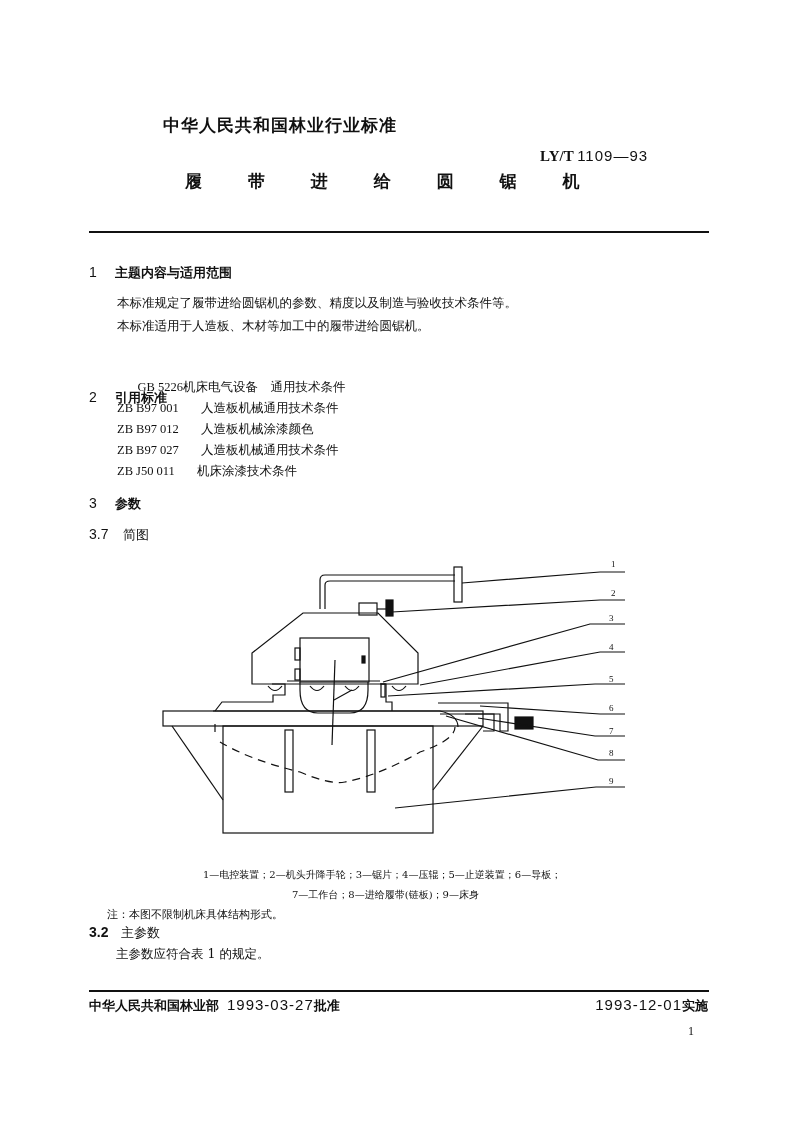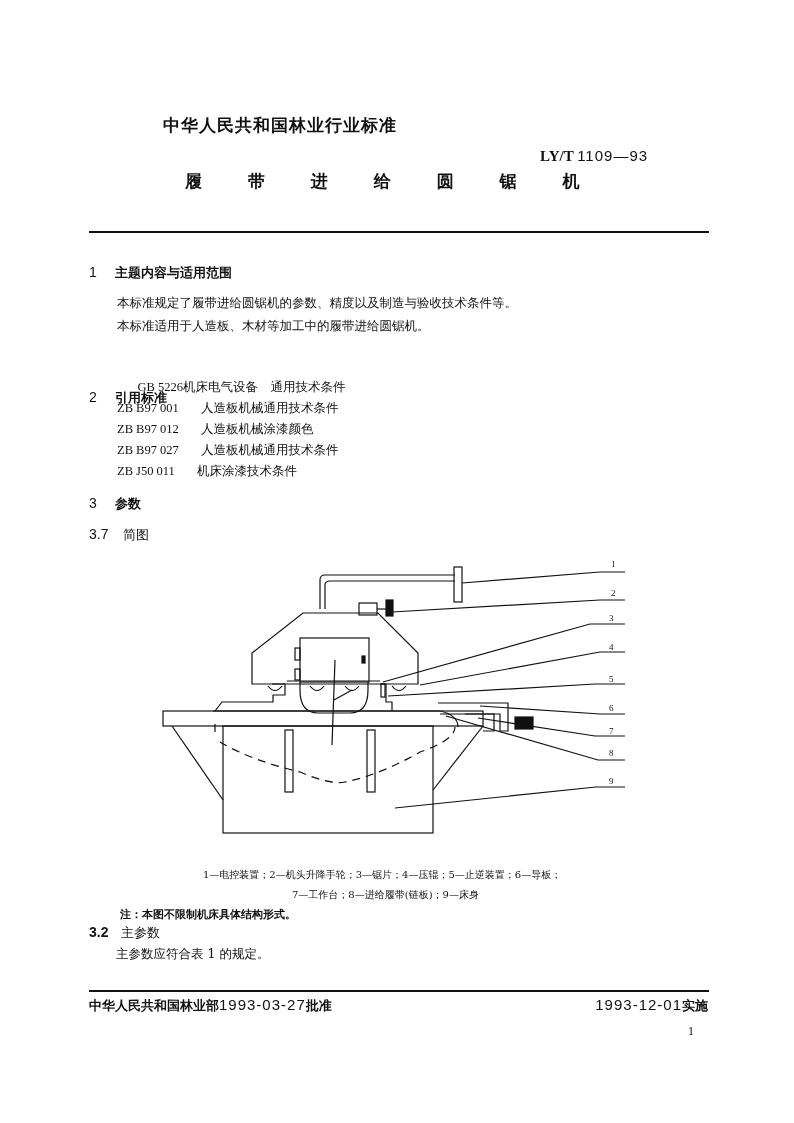--- a/index.html
+++ b/index.html
@@ -15,21 +15,21 @@
   .rule-top { left: 89px; top: 231px; width: 620px; height: 2px; background: #111; }
   .sec { font-family: "DejaVu Sans", sans-serif; font-size: 13px; font-weight: bold; }
   .sec .n { display: inline-block; width: 26px; font-weight: normal; font-family: "Liberation Sans", sans-serif; font-size: 14px; }
   .para { font-size: 12.5px; }
   .ref { font-size: 12.5px; }
   .ref .code { display: inline-block; font-family: "Liberation Serif", serif; }
   .caption { font-size: 10px; }
   .note { font-size: 11px; }
   .rule-bottom { left: 89px; top: 990px; width: 620px; height: 2px; background: #111; }
   .foot-left { left: 89px; top: 996px; font-family: "DejaVu Sans", sans-serif; font-weight: bold; font-size: 13px; }
-  .foot-left .date { font-family: "Liberation Sans", sans-serif; font-weight: normal; font-size: 15px; letter-spacing: 1px; }
+  .foot-left .date { font-family: "Liberation Sans", sans-serif; font-weight: normal; font-size: 15px; letter-spacing: 1px; padding-left: 8px; }
   .foot-right { right: 86px; top: 996px; font-family: "DejaVu Sans", sans-serif; font-weight: bold; font-size: 13px; }
   .foot-right .date { font-family: "Liberation Sans", sans-serif; font-weight: normal; font-size: 15px; letter-spacing: 1px; }
   .page-num { left: 688px; top: 1024px; font-family: "Liberation Serif", serif; font-size: 12px; }
   svg text { font-family: "Liberation Serif", serif; font-size: 9px; fill: #111; }
 </style>
 </head>
 <body>
 
 <div class="abs hdr-org">中华人民共和国林业行业标准</div>
 <div class="abs std-no">
@@ -137,21 +137,21 @@
     <text x="609" y="682">5</text>
     <text x="609" y="711">6</text>
     <text x="609" y="734">7</text>
     <text x="609" y="756">8</text>
     <text x="609" y="784">9</text>
   </g>
 </svg>
 
 <div class="abs caption" style="left:203px; top:868px;">1—电控装置；2—机头升降手轮；3—锯片；4—压辊；5—止逆装置；6—导板；</div>
 <div class="abs caption" style="left:292px; top:888px;">7—工作台；8—进给履带(链板)；9—床身</div>
-<div class="abs note" style="left:120px; top:907px;font-weight:bold;">注：本图不限制机床具体结构形式。</div>
+<div class="abs note" style="left:107px; top:907px;">注：本图不限制机床具体结构形式。</div>
 
 <div class="abs sec" style="left:89px; top:924px; font-weight:normal;">
   <span class="n" style="width:32px; font-weight:bold;">3.2</span><span>主参数</span>
 </div>
 <div class="abs para" style="left:116px; top:946px;">主参数应符合表 1 的规定。</div>
 
 <div class="abs rule-bottom"></div>
 <div class="abs foot-left">
   <span>中华人民共和国林业部</span><span class="date">1993-03-27</span><span>批准</span>
 </div>

